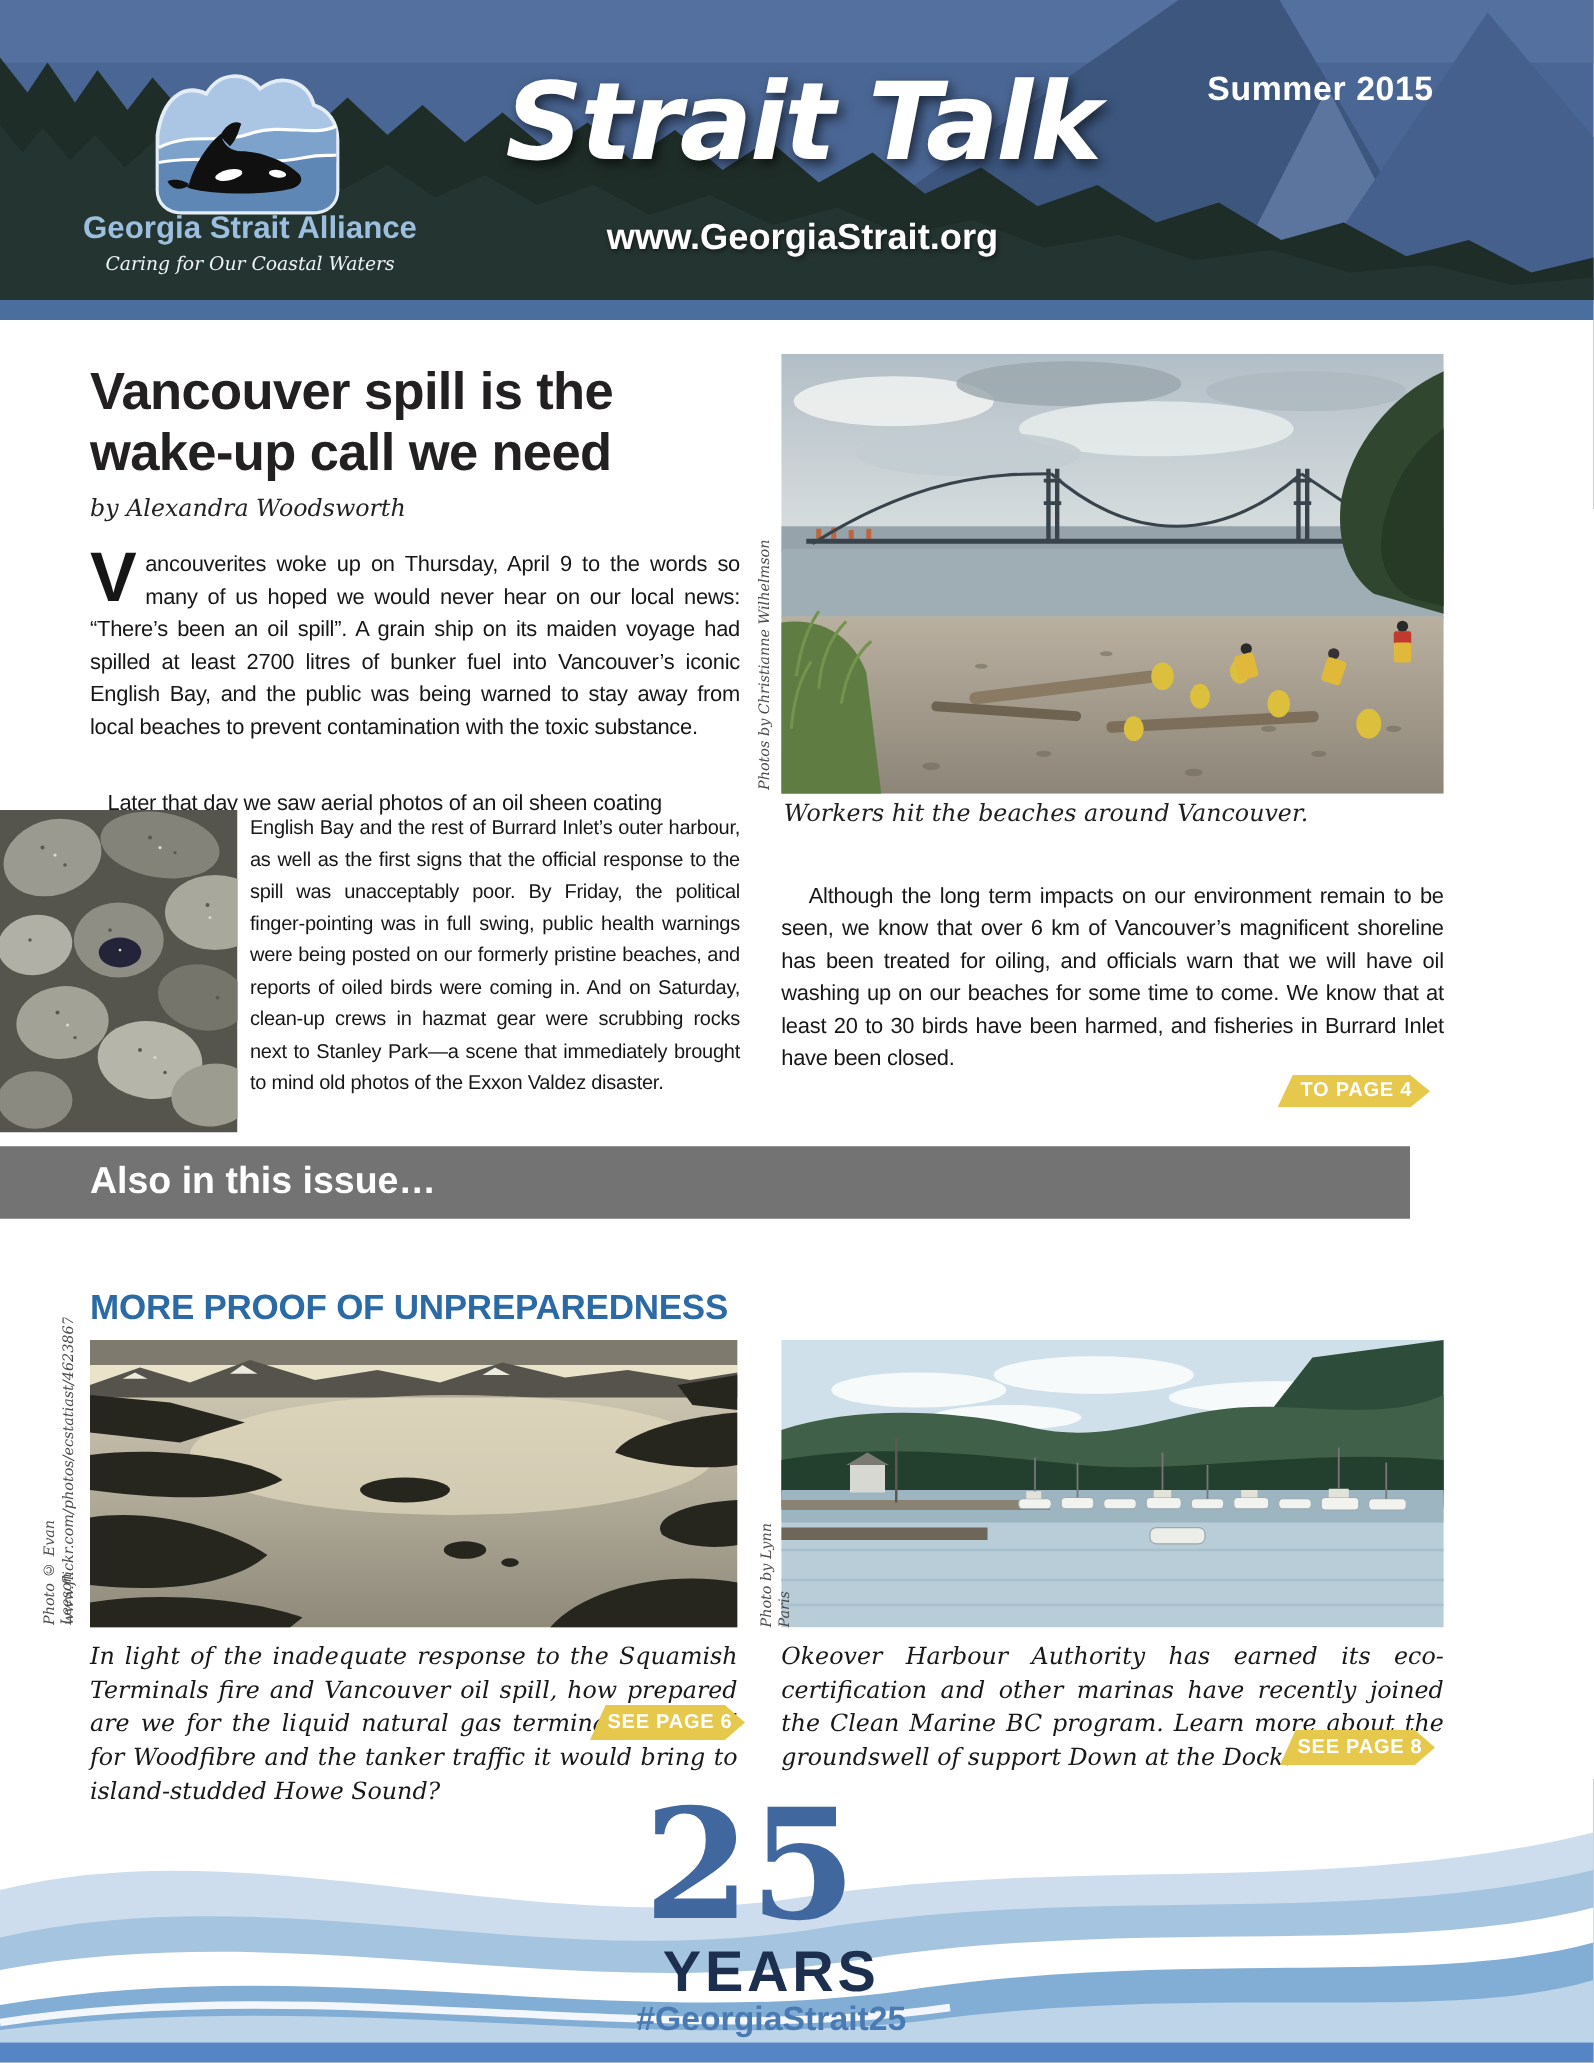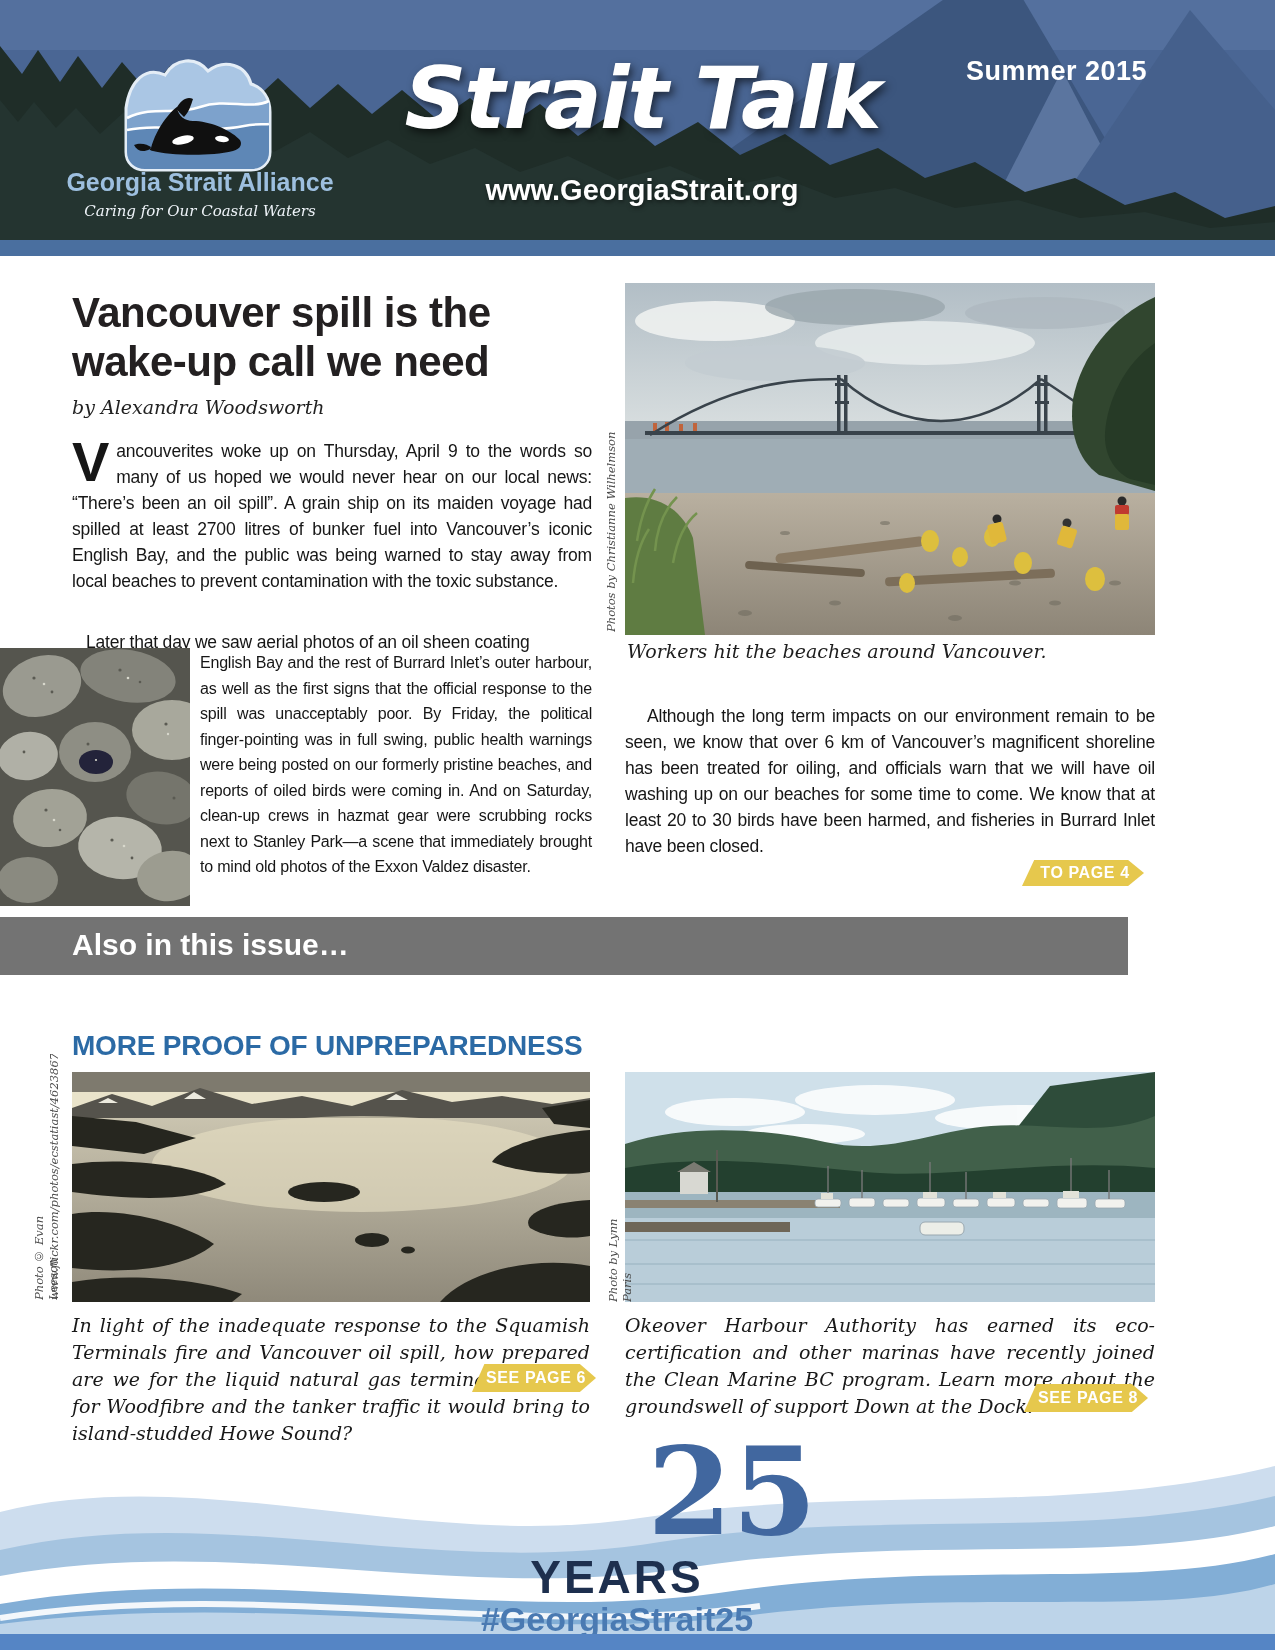--- a/index.html
+++ b/index.html
@@ -59,25 +59,25 @@
   .teaser-text{font-family:"DejaVu Serif",serif;font-style:italic;font-size:19px;line-height:27px;
                text-align:justify;color:#181818;}
   .tt-left{left:72px;top:1312px;width:518px;}
   .tt-right{left:625px;top:1312px;width:530px;}
   .credit-evan1{left:32px;top:1188px;height:112px;}
   .credit-evan2{left:47px;top:1054px;height:246px;}
   .credit-lynn{left:606px;top:1194px;height:108px;}
 
   
   .footer-waves{left:0;top:1428px;width:1275px;height:206px;}
-  .f25{left:417px;top:1432px;width:400px;text-align:right;font-family:"DejaVu Serif",serif;
+  .f25{left:400px;top:1432px;width:400px;text-align:center;font-family:"DejaVu Serif",serif;
        font-size:122px;line-height:118px;font-weight:bold;color:#41679f;}
   .fyears{left:417px;top:1550px;width:400px;text-align:center;font-size:46px;font-weight:bold;
           letter-spacing:3px;color:#1d2f4e;}
-  .fhash{left:417px;top:1600px;width:400px;text-align:center;font-size:34px;font-weight:bold;color:#4a7ab2;}
+  .fhash{left:417px;top:1600px;width:400px;text-align:center;font-size:27px;font-weight:bold;color:#4a7ab2;}
   .bottom-bar{left:0;top:1634px;width:1275px;height:16px;background:#5585c5;}
 </style>
 </head>
 <body>
 
 <div class="page">
 
   <div class="abs masthead">
     <svg width="1275" height="240" viewBox="0 0 1275 240" preserveAspectRatio="none">
       <rect width="1275" height="240" fill="#4a6694"></rect>

